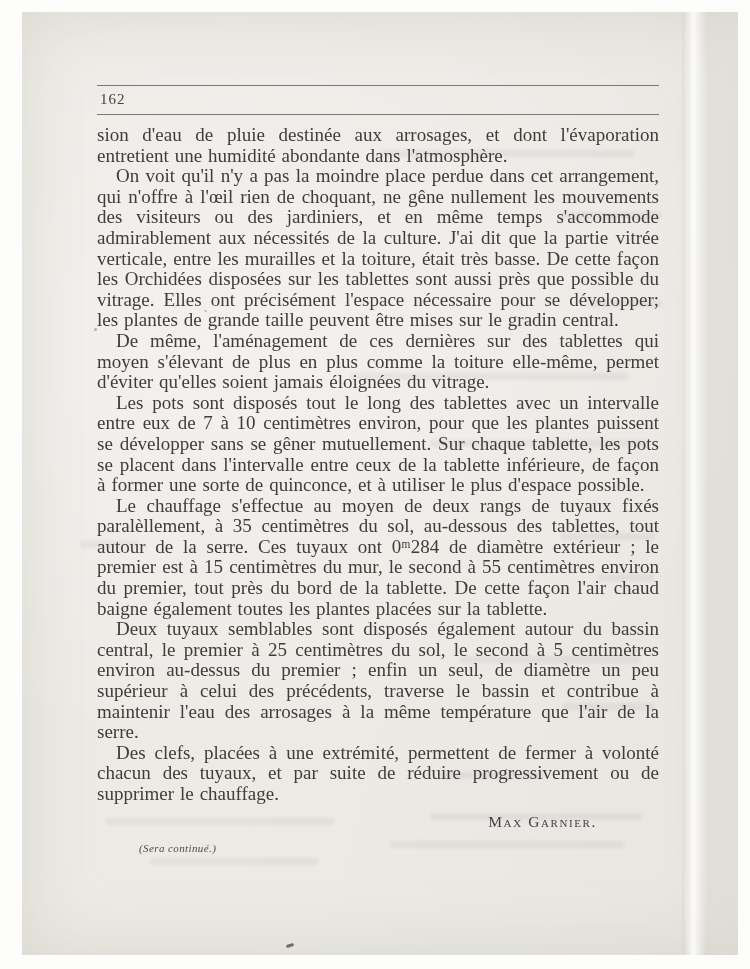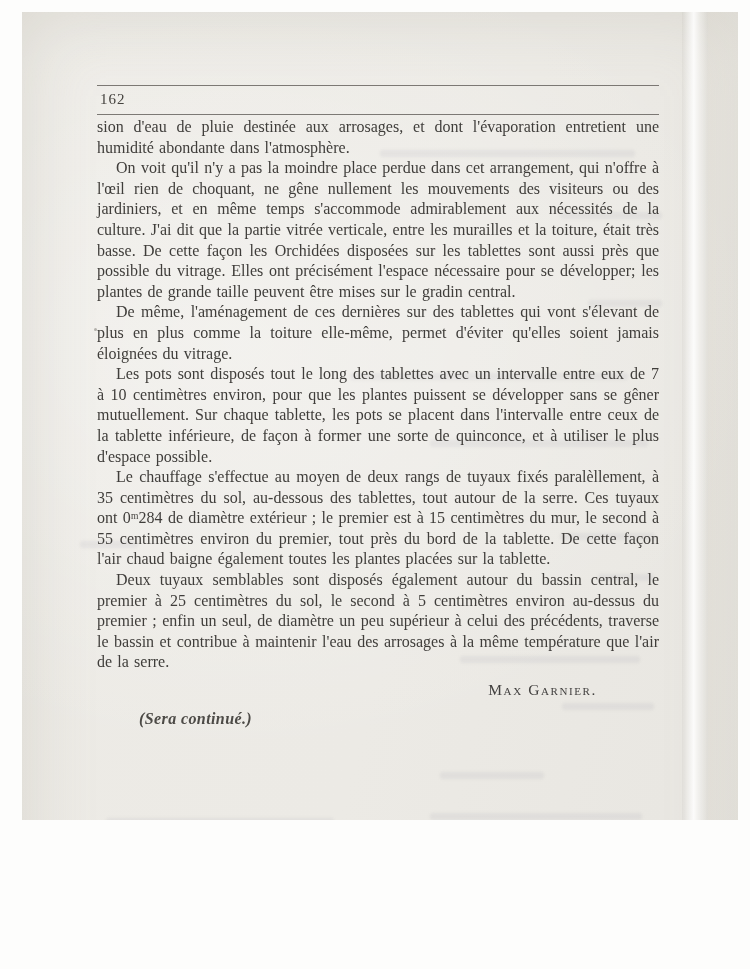--- a/index.html
+++ b/index.html
@@ -9,21 +9,21 @@
     --margin:#fdfdfc;
   }
   *{box-sizing:border-box;}
   html,body{margin:0;padding:0;}
   body{
     width:750px;height:969px;
     background:var(--margin);
     font-family:"Liberation Serif","DejaVu Serif",serif;
     overflow:hidden;
   }
-  .scan{position:relative;width:750px;height:820px;overflow:hidden;}
+  .scan{position:relative;width:750px;height:969px;overflow:hidden;}
 
   
   .paper{
     position:absolute;left:22px;top:12px;width:716px;height:943px;
     background:
       radial-gradient(ellipse 900px 700px at 30% 35%, rgba(255,255,255,0.35), rgba(0,0,0,0) 60%),
       linear-gradient(105deg,#edebe6 0%,#eceae5 55%,#e8e6e1 100%);
     background-color:var(--paper);
     box-shadow:inset 0 0 70px rgba(170,165,150,0.28);
   }
@@ -58,40 +58,39 @@
   .pagenum{
     position:absolute;left:3px;top:5px;
     font-size:15px;letter-spacing:1px;color:#45433f;
   }
   .journal-title{
     font-size:12.5px;letter-spacing:2.6px;word-spacing:7px;color:#4a4844;
     white-space:nowrap;
   }
 
   .bodytext{
-    margin-top:2px;
-    font-size:16px;line-height:20.6px;
+    margin-top:10px;
+    font-size:19px;line-height:20.6px;
     text-align:justify;
     word-spacing:1.2px;
   }
   .bodytext p.para{margin:0;text-indent:19px;}
   .bodytext p.para:first-child{text-indent:0;}
 
   .signature{
     margin-top:8px;padding-right:62px;
     text-align:right;
     font-variant:small-caps;
     font-size:15.5px;letter-spacing:1.6px;
     color:#434140;
   }
   .footnote{
     margin:11px 0 0 42px;
-    font-style:italic;font-size:16px;letter-spacing:.4px;
+    font-style:italic;font-size:11px;letter-spacing:.4px;
     color:#4c4a46;
-    font-weight:bold;
   }
 
   
   .smudge{
     position:absolute;height:7px;border-radius:3px;
     background:rgba(95,100,120,0.075);
     filter:blur(1.4px);
     pointer-events:none;
   }
   .sm1 {left:358px;top:138px;width:255px;}
@@ -148,24 +147,25 @@
     <div class="content">
       <hr class="rule">
       <div class="header-row">
         <span class="pagenum">162</span>
       </div>
       <hr class="rule">
 
       <div class="bodytext">
           <p class="para">sion d'eau de pluie destinée aux arrosages, et dont l'évaporation entretient une humidité abondante dans l'atmosphère.</p>
           <p class="para">On voit qu'il n'y a pas la moindre place perdue dans cet arrangement, qui n'offre à l'œil rien de choquant, ne gêne nullement les mouvements des visiteurs ou des jardiniers, et en même temps s'accommode admirablement aux nécessités de la culture. J'ai dit que la partie vitrée verticale, entre les murailles et la toiture, était très basse. De cette façon les Orchidées disposées sur les tablettes sont aussi près que possible du vitrage. Elles ont précisément l'espace nécessaire pour se développer; les plantes de grande taille peuvent être mises sur le gradin central.</p>
-          <p class="para">De même, l'aménagement de ces dernières sur des tablettes qui vont s'élevant de plus en plus comme la toiture elle-même, permet d'éviter qu'elles soient jamais éloignées du vitrage.</p>
+          <p class="para">De même, l'aménagement de ces dernières sur des tablettes qui moyen s'élevant de plus en plus comme la toiture elle-même, permet d'éviter qu'elles soient jamais éloignées du vitrage.</p>
           <p class="para">Les pots sont disposés tout le long des tablettes avec un intervalle entre eux de 7 à 10 centimètres environ, pour que les plantes puissent se développer sans se gêner mutuellement. Sur chaque tablette, les pots se placent dans l'intervalle entre ceux de la tablette inférieure, de façon à former une sorte de quinconce, et à utiliser le plus d'espace possible.</p>
           <p class="para">Le chauffage s'effectue au moyen de deux rangs de tuyaux fixés paralèllement, à 35 centimètres du sol, au-dessous des tablettes, tout autour de la serre. Ces tuyaux ont 0ᵐ284 de diamètre extérieur ; le premier est à 15 centimètres du mur, le second à 55 centimètres environ du premier, tout près du bord de la tablette. De cette façon l'air chaud baigne également toutes les plantes placées sur la tablette.</p>
           <p class="para">Deux tuyaux semblables sont disposés également autour du bassin central, le premier à 25 centimètres du sol, le second à 5 centimètres environ au-dessus du premier ; enfin un seul, de diamètre un peu supérieur à celui des précédents, traverse le bassin et contribue à maintenir l'eau des arrosages à la même température que l'air de la serre.</p>
+          <p class="para">Des clefs, placées à une extrémité, permettent de fermer à volonté chacun des tuyaux, et par suite de réduire progressivement ou de supprimer le chauffage.</p>
         </div>
 
       <div class="signature">Max Garnier.</div>
 
       <div class="footnote">(Sera continué.)</div>
     </div>
 
   </div>
 </div>
 

